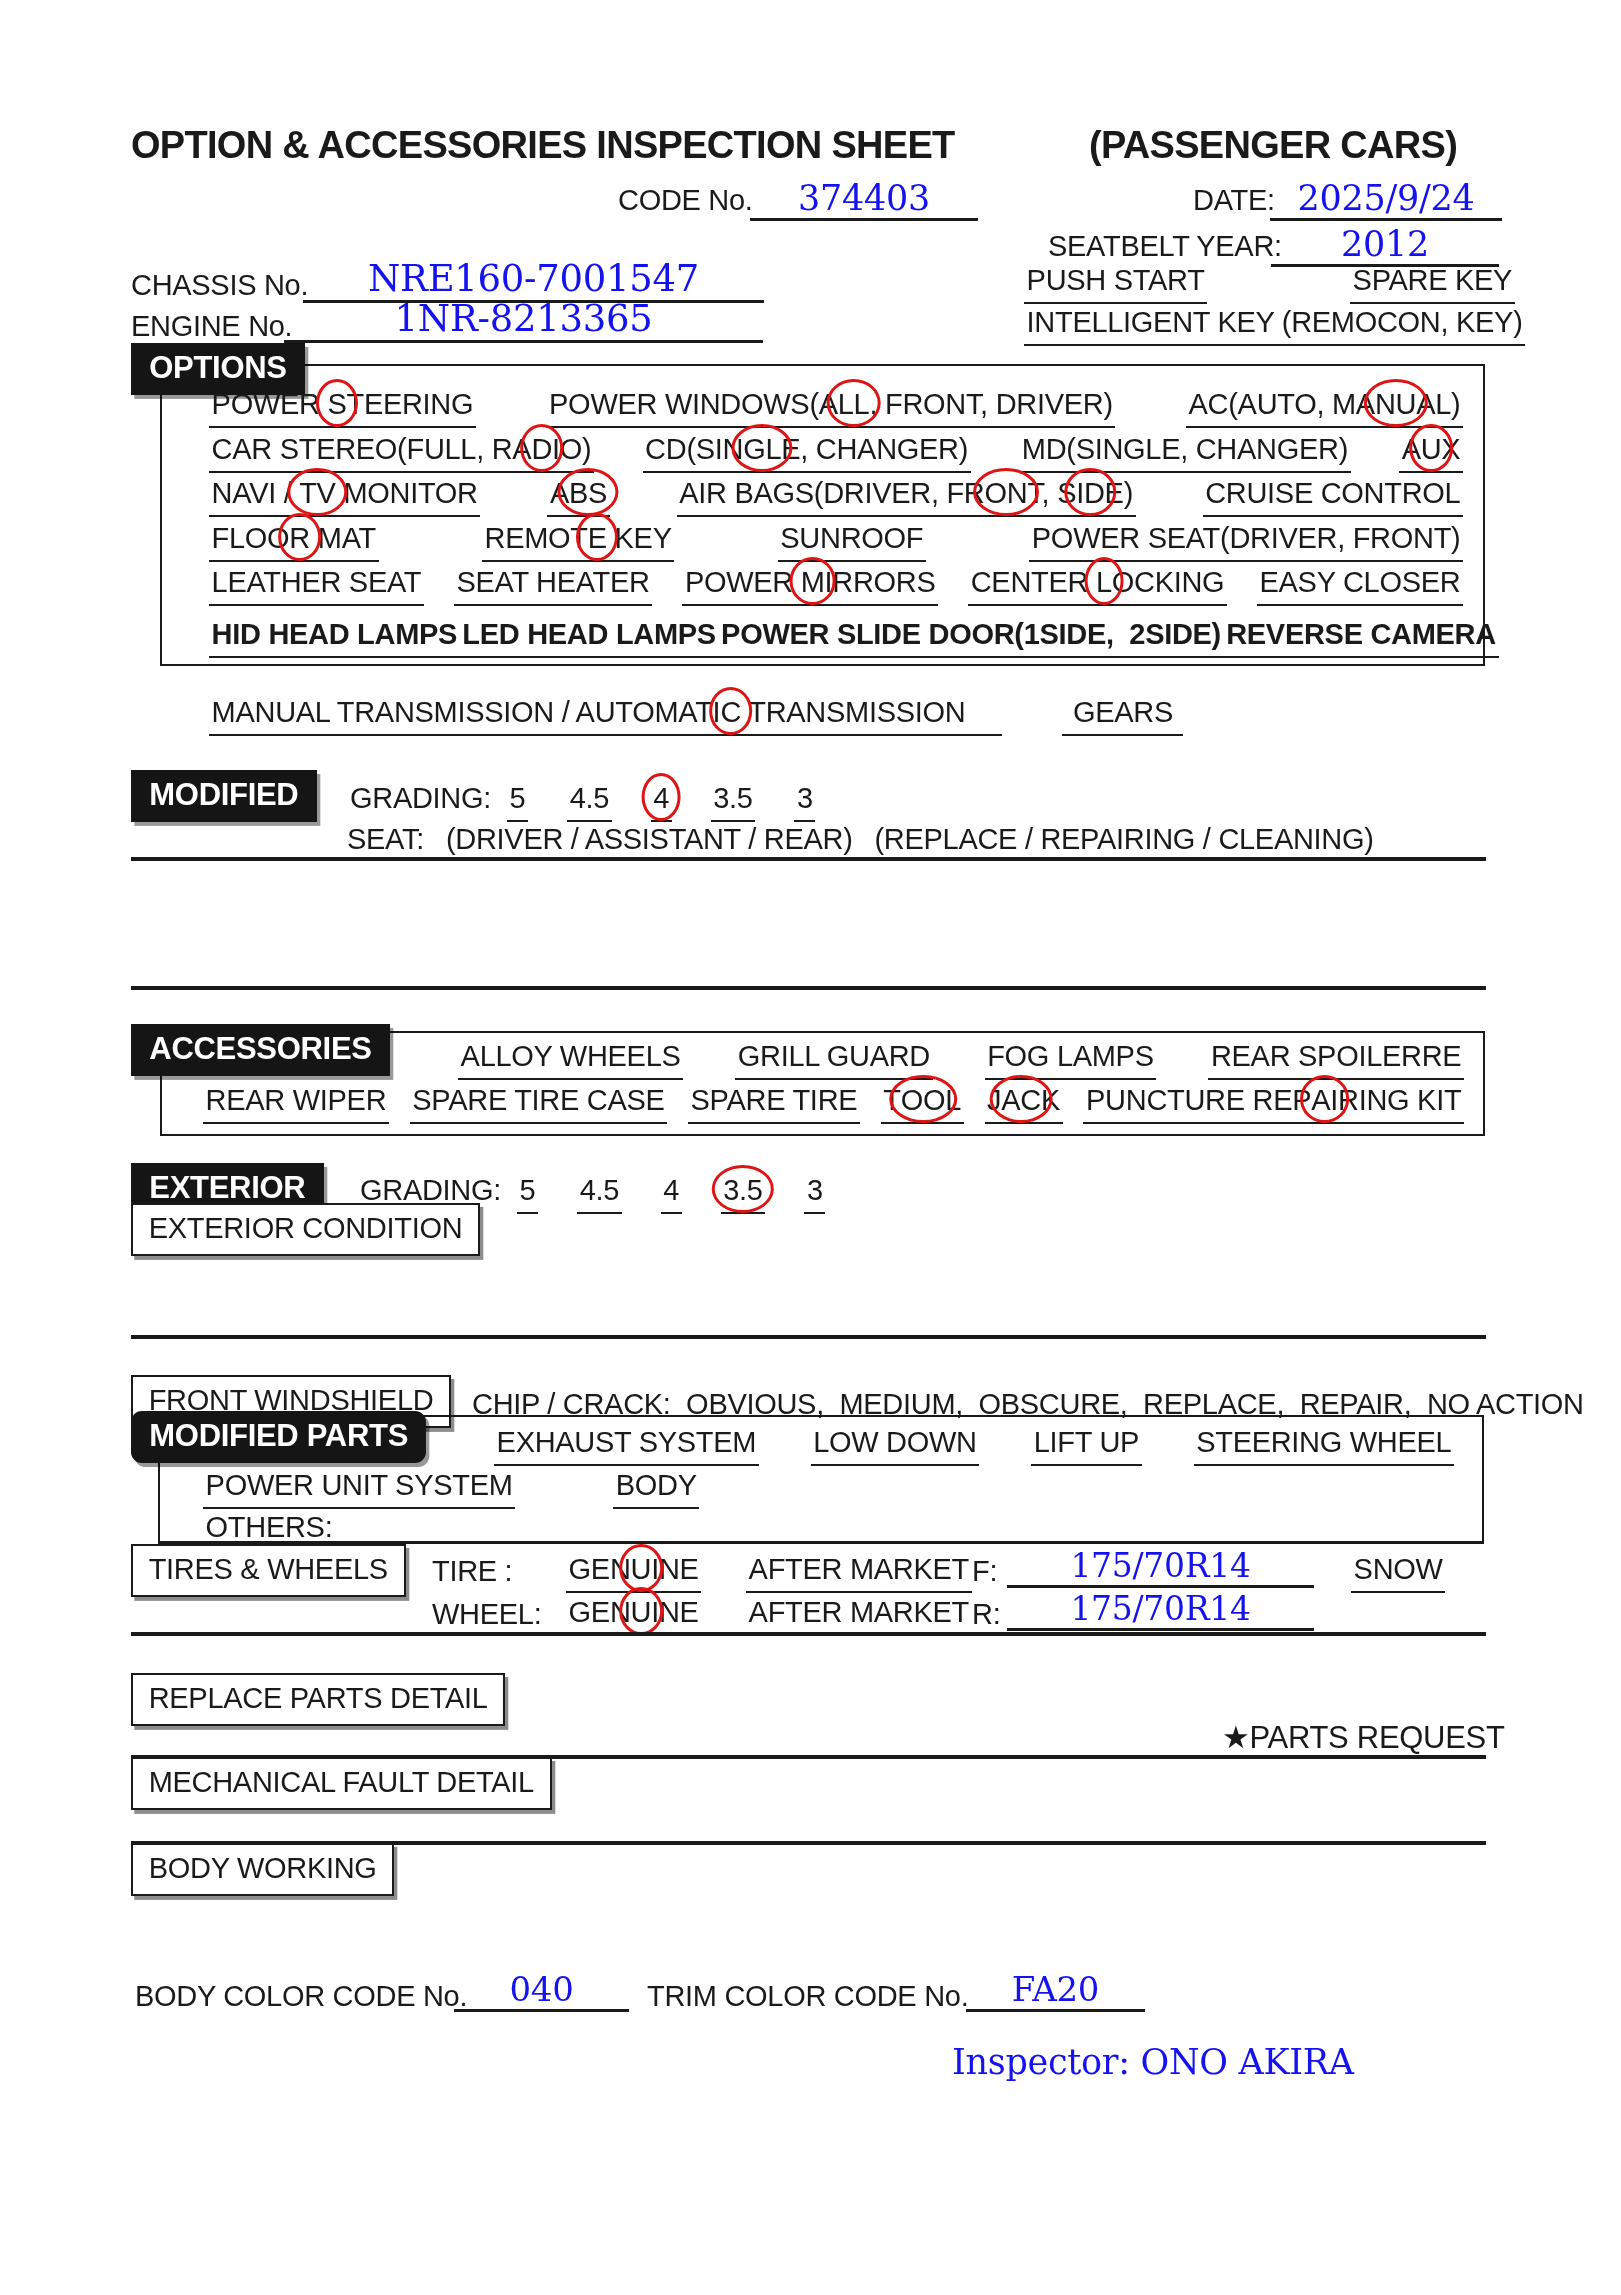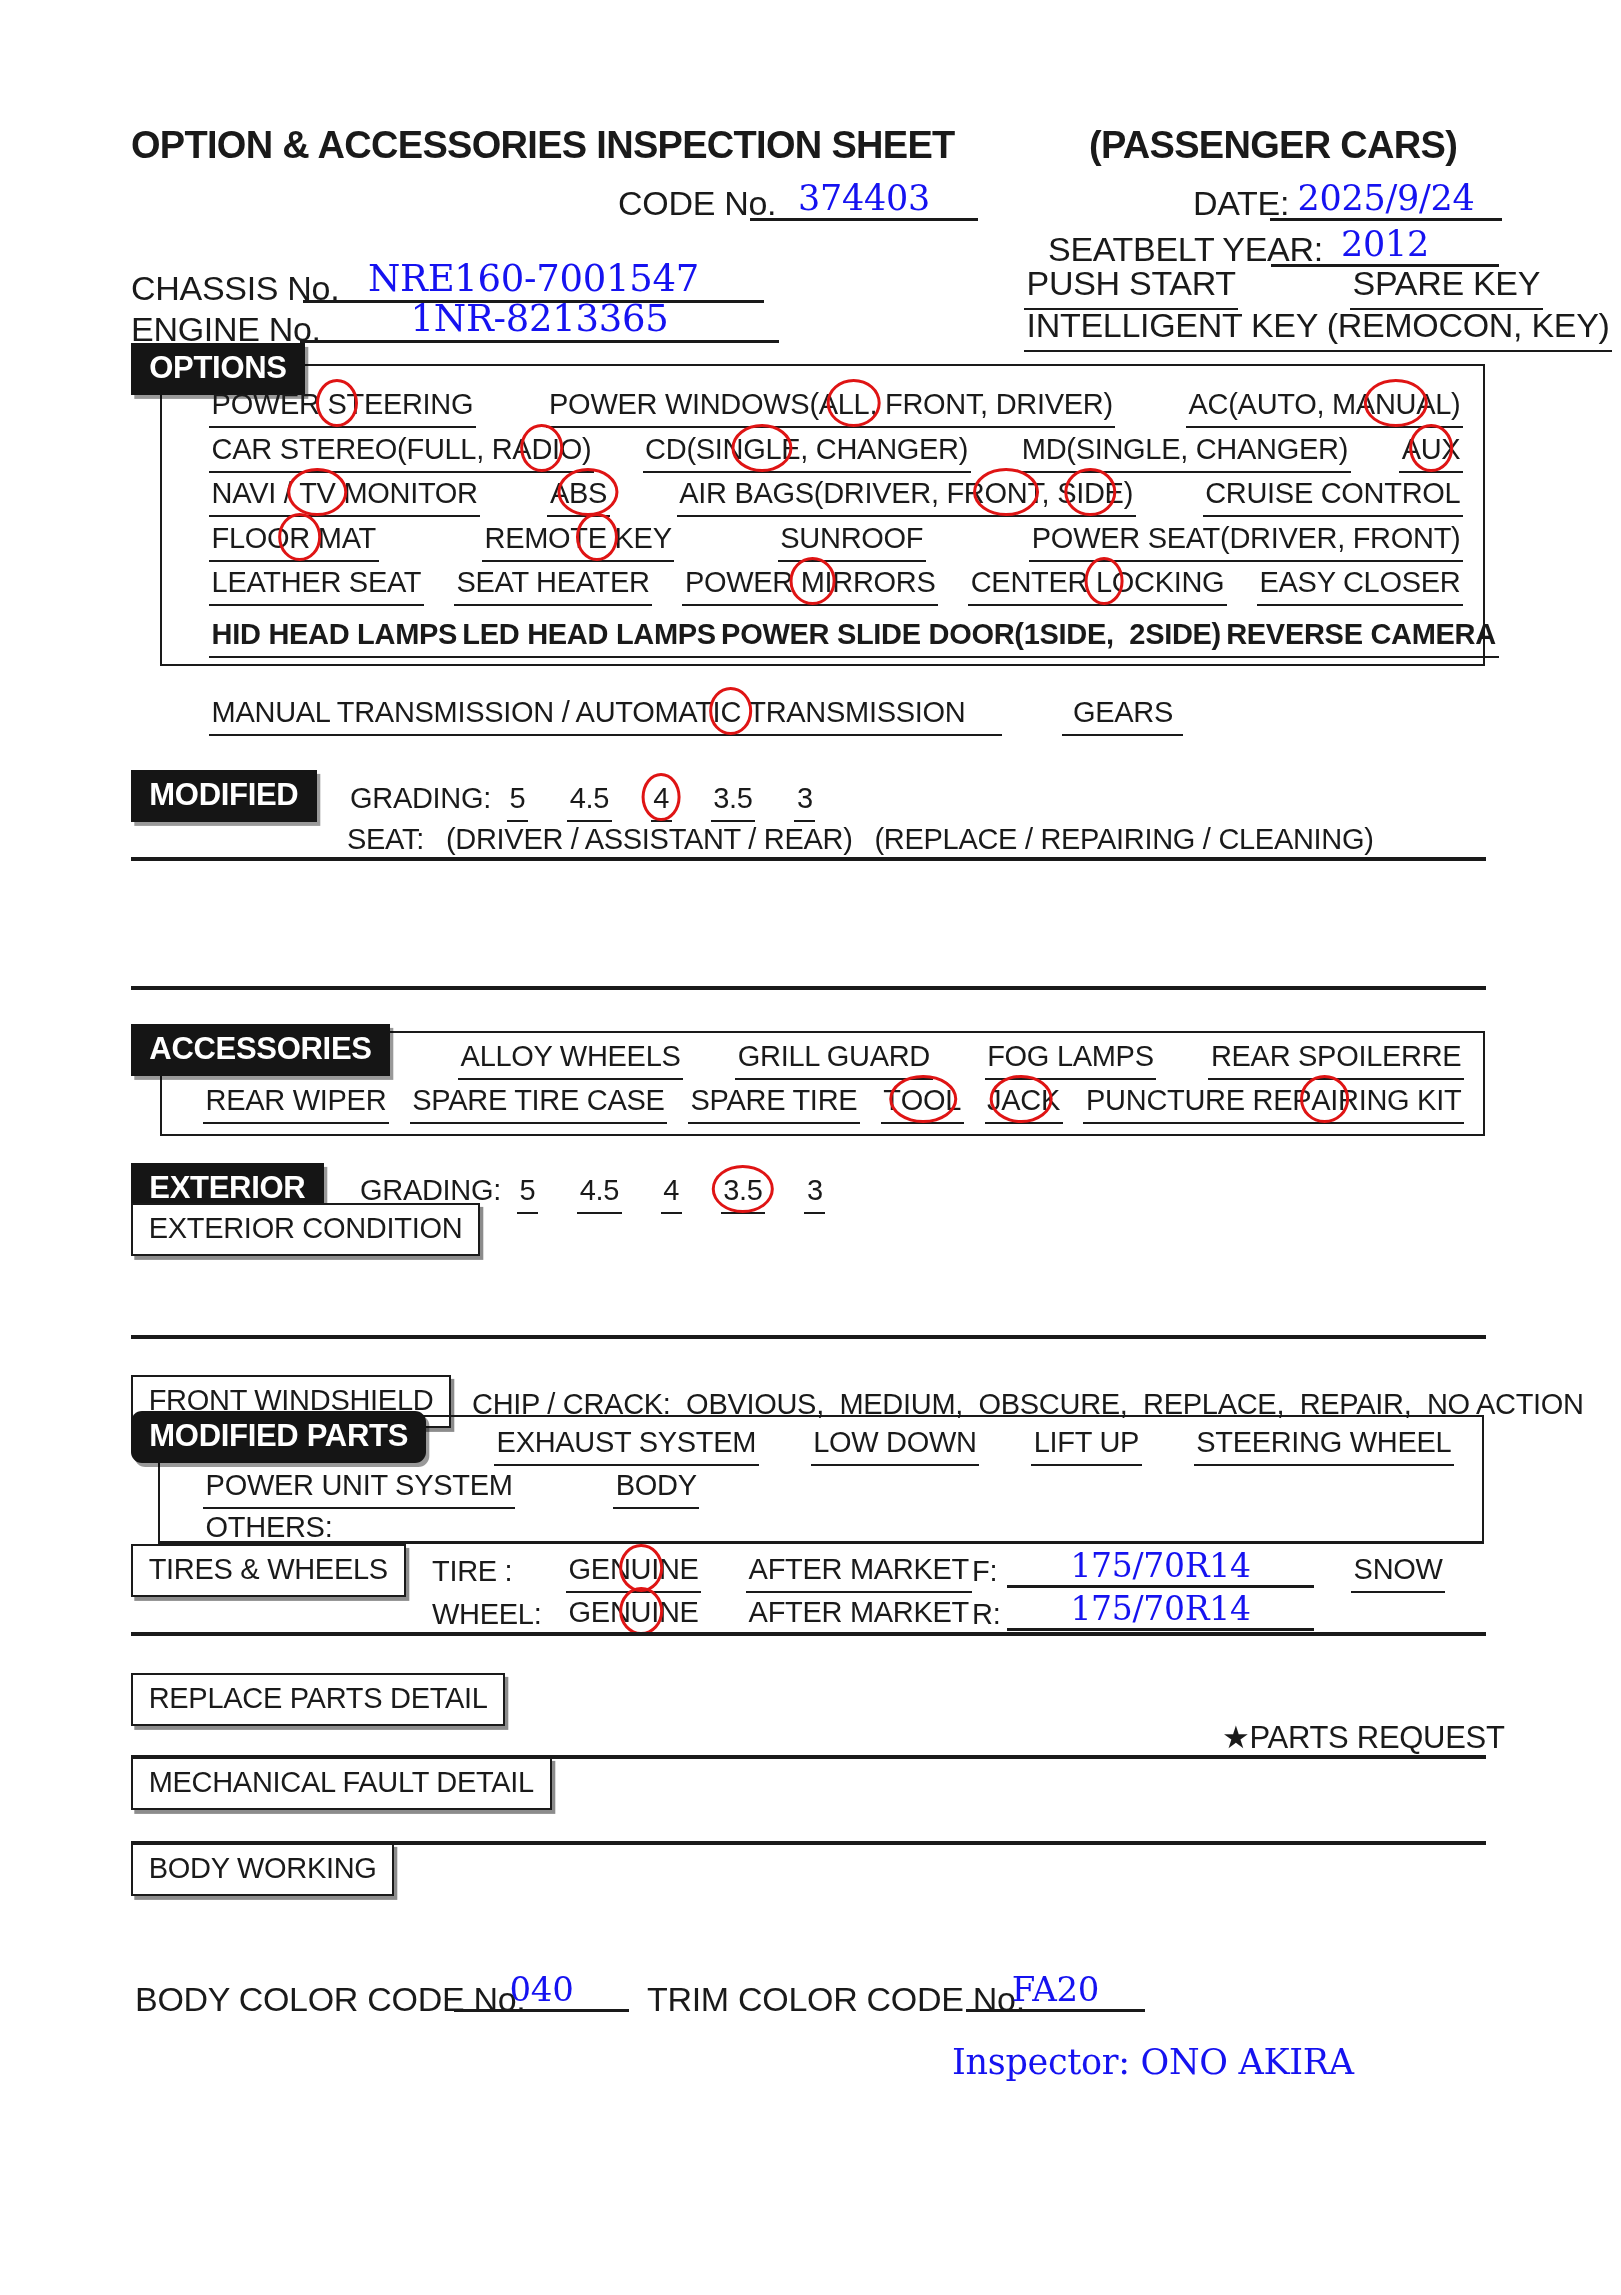--- a/index.html
+++ b/index.html
@@ -1,21 +1,21 @@
 <!DOCTYPE html>
 <html style="font-size:10.5px"><head>
 <meta charset="utf-8">
 <style>
   html,body{margin:0;padding:0;background:#888;}
   .page{position:relative;width:1622px;height:2295px;background:#ffffff;
         font-family:"Liberation Sans",sans-serif;color:#1a1a1a;overflow:hidden;
         letter-spacing:-0.3px;}
   .abs{position:absolute;white-space:pre;}
   .t58{font-size:38px;font-weight:bold;letter-spacing:-0.7px;}
-  .t46{font-size:34px;}
+  .t46{font-size:29px;}
   .t44{font-size:29px;}
   .u{border-bottom:2.6px solid #1a1a1a;padding:0 2.6px 5.2px 2.6px;white-space:pre;}
   .row{position:absolute;display:flex;font-size:29px;align-items:flex-start;}
   .between{justify-content:space-between;align-items:center;}
   .cell{white-space:pre;}
   .bhead{position:absolute;background:#151515;color:#ffffff;font-weight:bold;
          font-size:31px;padding:6.5px 18.3px 9.2px 18.3px;box-shadow:3.3px 3.9px 0 rgba(0,0,0,.4);
          white-space:pre;}
   .wbox{position:absolute;background:#fff;border:2.6px solid #1a1a1a;font-size:29px;
         padding:6.5px 15.7px 9.2px 15.7px;box-shadow:3.3px 3.9px 0 rgba(0,0,0,.45);white-space:pre;}
@@ -56,21 +56,21 @@
   <div class="abs t46" style="left:1048px;top:230px;">SEATBELT YEAR:</div>
   <div class="field" style="left:1271px;top:216px;width:228px;height:48px;">
     <span class="blue b54">2012</span>
   </div>
 
   <div class="abs t46" style="left:131px;top:269px;">CHASSIS No.</div>
   <div class="field" style="left:303px;top:254px;width:461px;height:46px;">
     <span class="blue b56">NRE160-7001547</span>
   </div>
   <div class="abs t46" style="left:131px;top:310px;">ENGINE No.</div>
-  <div class="field" style="left:300px;top:294px;width:479px;height:46px;">
+  <div class="field" style="left:284px;top:294px;width:479px;height:46px;">
     <span class="blue b56">1NR-8213365</span>
   </div>
 
   <div class="abs t46 u" style="left:1024px;top:264px;">PUSH START</div>
   <div class="abs t46 u" style="left:1350px;top:264px;">SPARE KEY</div>
   <div class="abs t46 u" style="left:1024px;top:306px;">INTELLIGENT KEY (REMOCON, KEY)</div>
 
   <div class="sbox" style="left:160px;top:364px;width:1321px;height:298px;"></div>
   <div class="bhead" style="left:131px;top:343px;">OPTIONS</div>
   <div class="row between" style="left:209px;top:388px;width:1254px;">

